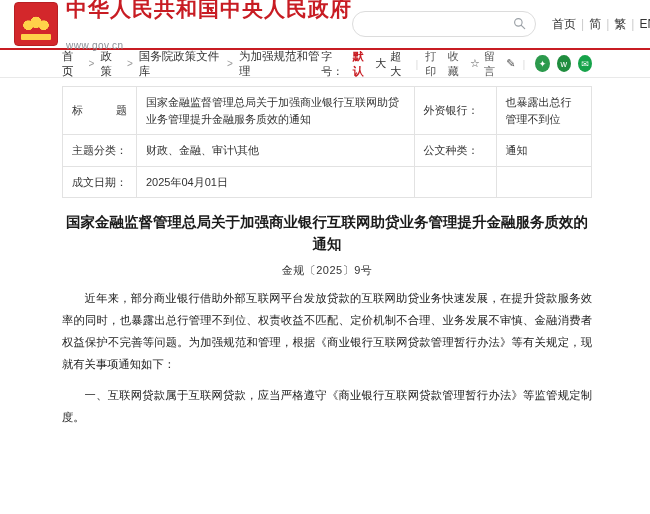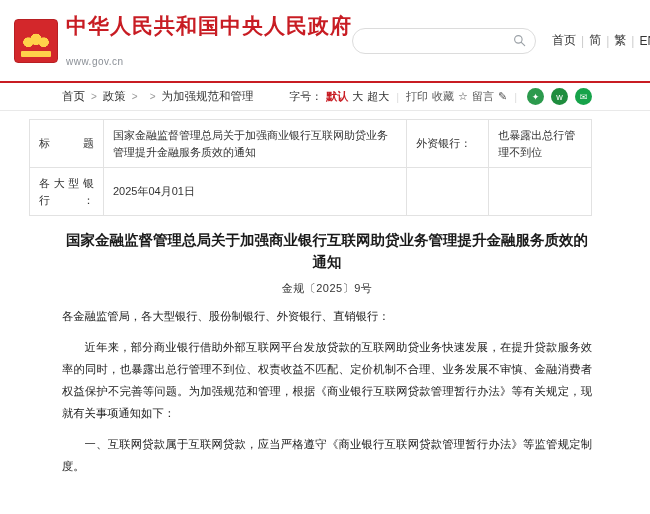--- a/index.html
+++ b/index.html
@@ -7,21 +7,21 @@
     margin: 0; padding: 0;
     width: 650px; height: 514px;
     overflow: hidden;
     background: #ffffff;
     font-family: "Liberation Sans", sans-serif;
   }
   .page { position: relative; width: 650px; height: 514px; background:#fff; }
 
   
   .header {
-    height: 81px;
+    height: 48px;
     background: #ffffff;
     display: flex;
     align-items: center;
     padding: 0 14px;
     position: relative;
   }
   .emblem {
     width: 44px; height: 44px;
     border-radius: 4px;
     background: radial-gradient(circle at 50% 46%, #ffd24a 0 18%, #d3272b 19% 100%);
@@ -124,21 +124,21 @@
     width: 17px; height: 17px; border-radius: 50%;
     display:inline-flex; align-items:center; justify-content:center;
     color:#fff; font-size: 9px;
     margin-left: 3px;
   }
   .ib-1 { background:#2c9a4d; }
   .ib-2 { background:#1f8d3e; }
   .ib-3 { background:#16a34a; }
 
   
-  .metawrap { padding: 8px 58px 0 29px; }
+  .metawrap { padding: 8px 58px 0 62px; }
   table.meta {
     width: 100%;
     border-collapse: collapse;
     font-size: 11px;
     color: #333;
   }
   table.meta td {
     border: 1px solid #e2e2e2;
     padding: 7px 9px;
     vertical-align: middle;
@@ -209,20 +209,21 @@
     </div>
   </div>
 
   <div class="redline"></div>
 
   <div class="crumbbar">
     <a href="#">首页</a>
     <span class="crumb-sep">&gt;</span>
     <a href="#">政策</a>
     <span class="crumb-sep">&gt;</span>
+    <a href="#">国务院政策文件库</a>
     <span class="crumb-sep">&gt;</span>
     <a href="#">为加强规范和管理</a>
 
     <div class="crumb-right">
       <span class="fontsize-label">字号：</span>
       <span class="fz active">默认</span>
       <span class="fz">大</span>
       <span class="fz">超大</span>
       <span class="divider">|</span>
       <span>打印</span>
@@ -240,32 +241,37 @@
   <div class="metawrap">
     <table class="meta">
       <tbody>
           <tr>
         <td class="lab">标　　题</td>
         <td class="val">国家金融监督管理总局关于加强商业银行互联网助贷业务管理提升金融服务质效的通知</td>
         <td class="lab2">外资银行：</td>
         <td class="val">也暴露出总行管理不到位</td>
       </tr>
       <tr>
-        <td class="lab">各大型银行：</td>
+        <td class="lab">主题分类：</td>
+        <td class="val">财政、金融、审计\其他</td>
+        <td class="lab2">公文种类：</td>
+        <td class="val">通知</td>
+      </tr>
+      <tr>
+        <td class="lab">成文日期：</td>
         <td class="val">2025年04月01日</td>
         <td class="lab2"></td>
         <td class="val"></td>
       </tr>
     </tbody>
       </table>
   </div>
 
   <div class="doc">
     <div class="doc-title">国家金融监督管理总局关于加强商业银行互联网助贷业务管理提升金融服务质效的通知</div>
     <div class="doc-number">金规〔2025〕9号</div>
 
-    <p class="noindent">各金融监管局，各大型银行、股份制银行、外资银行、直销银行：</p>
     <p class="indent">近年来，部分商业银行借助外部互联网平台发放贷款的互联网助贷业务快速发展，在提升贷款服务效率的同时，也暴露出总行管理不到位、权责收益不匹配、定价机制不合理、业务发展不审慎、金融消费者权益保护不完善等问题。为加强规范和管理，根据《商业银行互联网贷款管理暂行办法》等有关规定，现就有关事项通知如下：</p>
     <p class="indent">一、互联网贷款属于互联网贷款，应当严格遵守《商业银行互联网贷款管理暂行办法》等监管规定制度。</p>
 
   </div>
 
 </div>
 
 </body></html>

